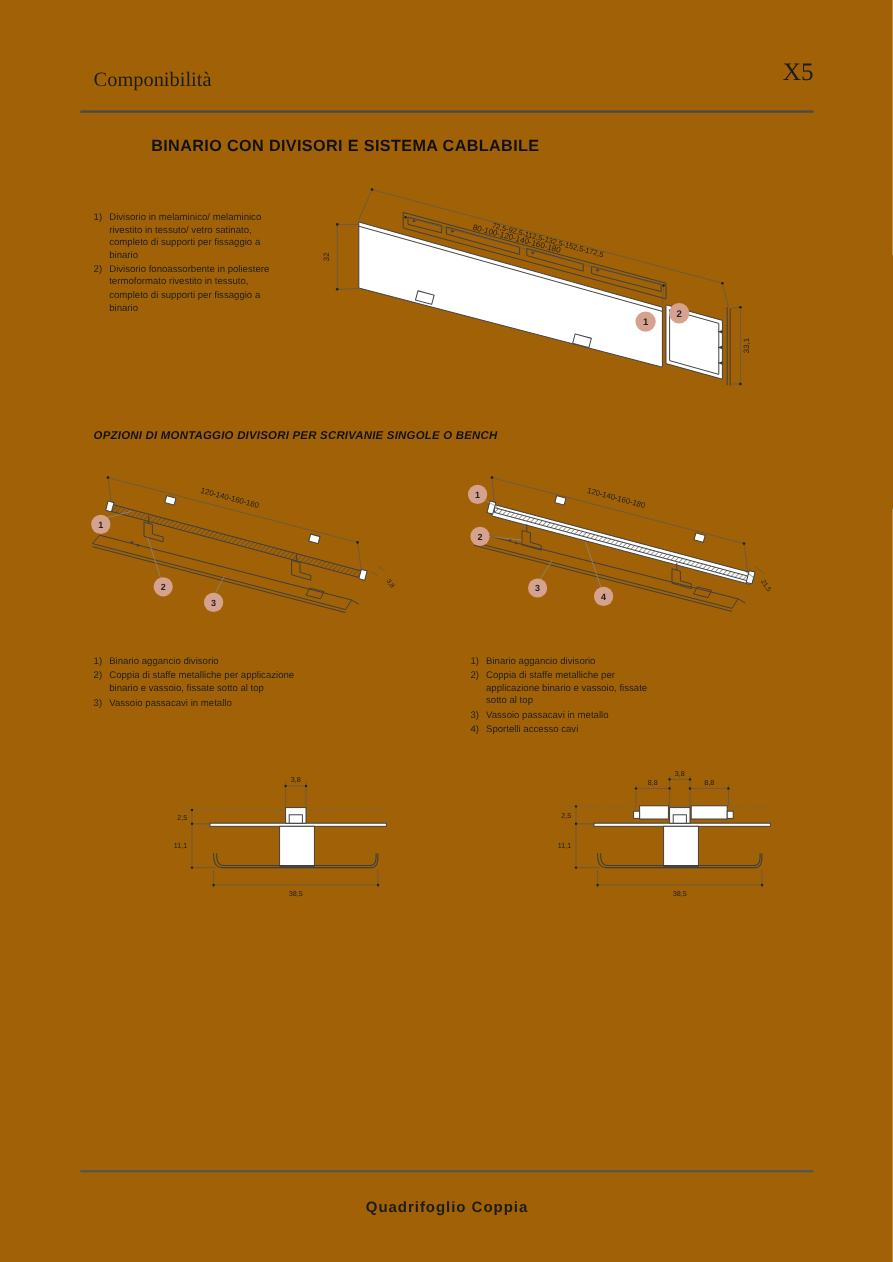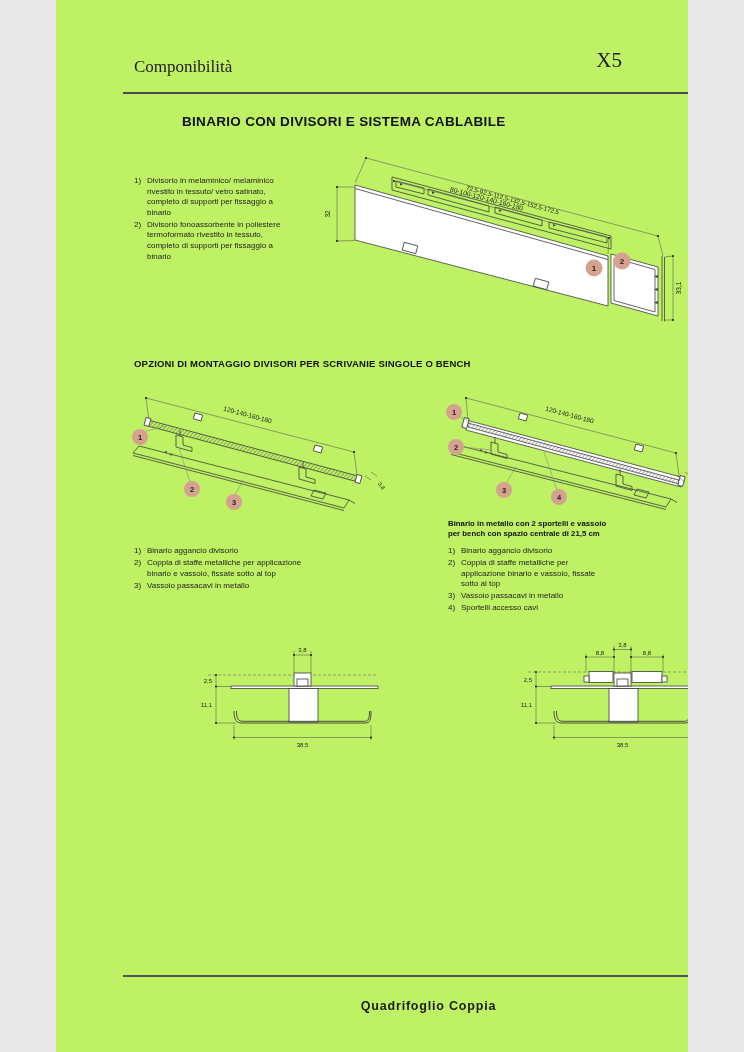--- a/index.html
+++ b/index.html
@@ -1,29 +1,29 @@
 <!DOCTYPE html>
 <html><head>
 <meta charset="utf-8">
 <style>
   html,body{margin:0;padding:0;background:#e8e8e8;}
   .page{
-    position:relative;width:632px;height:1052px;background:#bef264;
+    position:relative;width:744px;height:1052px;background:#a16207;
     font-family:"Liberation Sans",sans-serif;color:#1f1f1f;overflow:hidden;
     margin:0 auto;
   }
   .abs{position:absolute;}
   .serif{font-family:"Liberation Serif",serif;}
   .breadcrumb{left:78px;top:57px;font-size:17px;color:#1c1c1c;}
   .page-code{right:66px;top:48px;font-size:21px;color:#1c1c1c;}
   .rule{left:67px;width:611px;height:1.5px;background:#4a4a4a;}
   .header-rule{top:92px;}
   .footer-rule{top:975px;background:#555;}
   h1.sec{left:78px;top:114px;margin:0;font-size:13.5px;font-weight:bold;letter-spacing:.3px;color:#111;padding-left:48px;}
-  h2.sec{left:78px;top:358px;margin:0;font-size:9.5px;font-weight:bold;letter-spacing:.2px;color:#111;}
+  h2.sec{left:78px;top:358px;margin:0;font-size:9.5px;font-weight:bold;letter-spacing:.2px;color:#111;font-style:italic;}
   .legend{font-size:8px;line-height:10.6px;color:#222;}
   .legend .legend-item{display:flex;margin-bottom:1.5px;}
   .legend .num{flex:0 0 13px;}
   .legend .txt{flex:1;}
   .legend-main{left:78px;top:176px;width:158px;}
   .caption{font-size:7.8px;font-weight:bold;line-height:10px;color:#111;}
   .cap-left{left:78px;top:519px;width:172px;}
   .cap-right{left:392px;top:519px;width:168px;}
   .legend-left{left:78px;top:546px;width:178px;}
   .legend-right{left:392px;top:546px;width:156px;}
@@ -254,21 +254,20 @@
     <div class="legend-item">
       <span class="num">2)</span>
       <span class="txt">Coppia di staffe metalliche per applicazione binario e vassoio, fissate sotto al top</span>
     </div>
     <div class="legend-item">
       <span class="num">3)</span>
       <span class="txt">Vassoio passacavi in metallo</span>
     </div>
   </div>
 
-  <div class="abs caption cap-right">Binario in metallo con 2 sportelli e vassoio per bench con spazio centrale di 21,5 cm</div>
   <div class="abs legend legend-right">
     <div class="legend-item">
       <span class="num">1)</span>
       <span class="txt">Binario aggancio divisorio</span>
     </div>
     <div class="legend-item">
       <span class="num">2)</span>
       <span class="txt">Coppia di staffe metalliche per applicazione binario e vassoio, fissate sotto al top</span>
     </div>
     <div class="legend-item">

